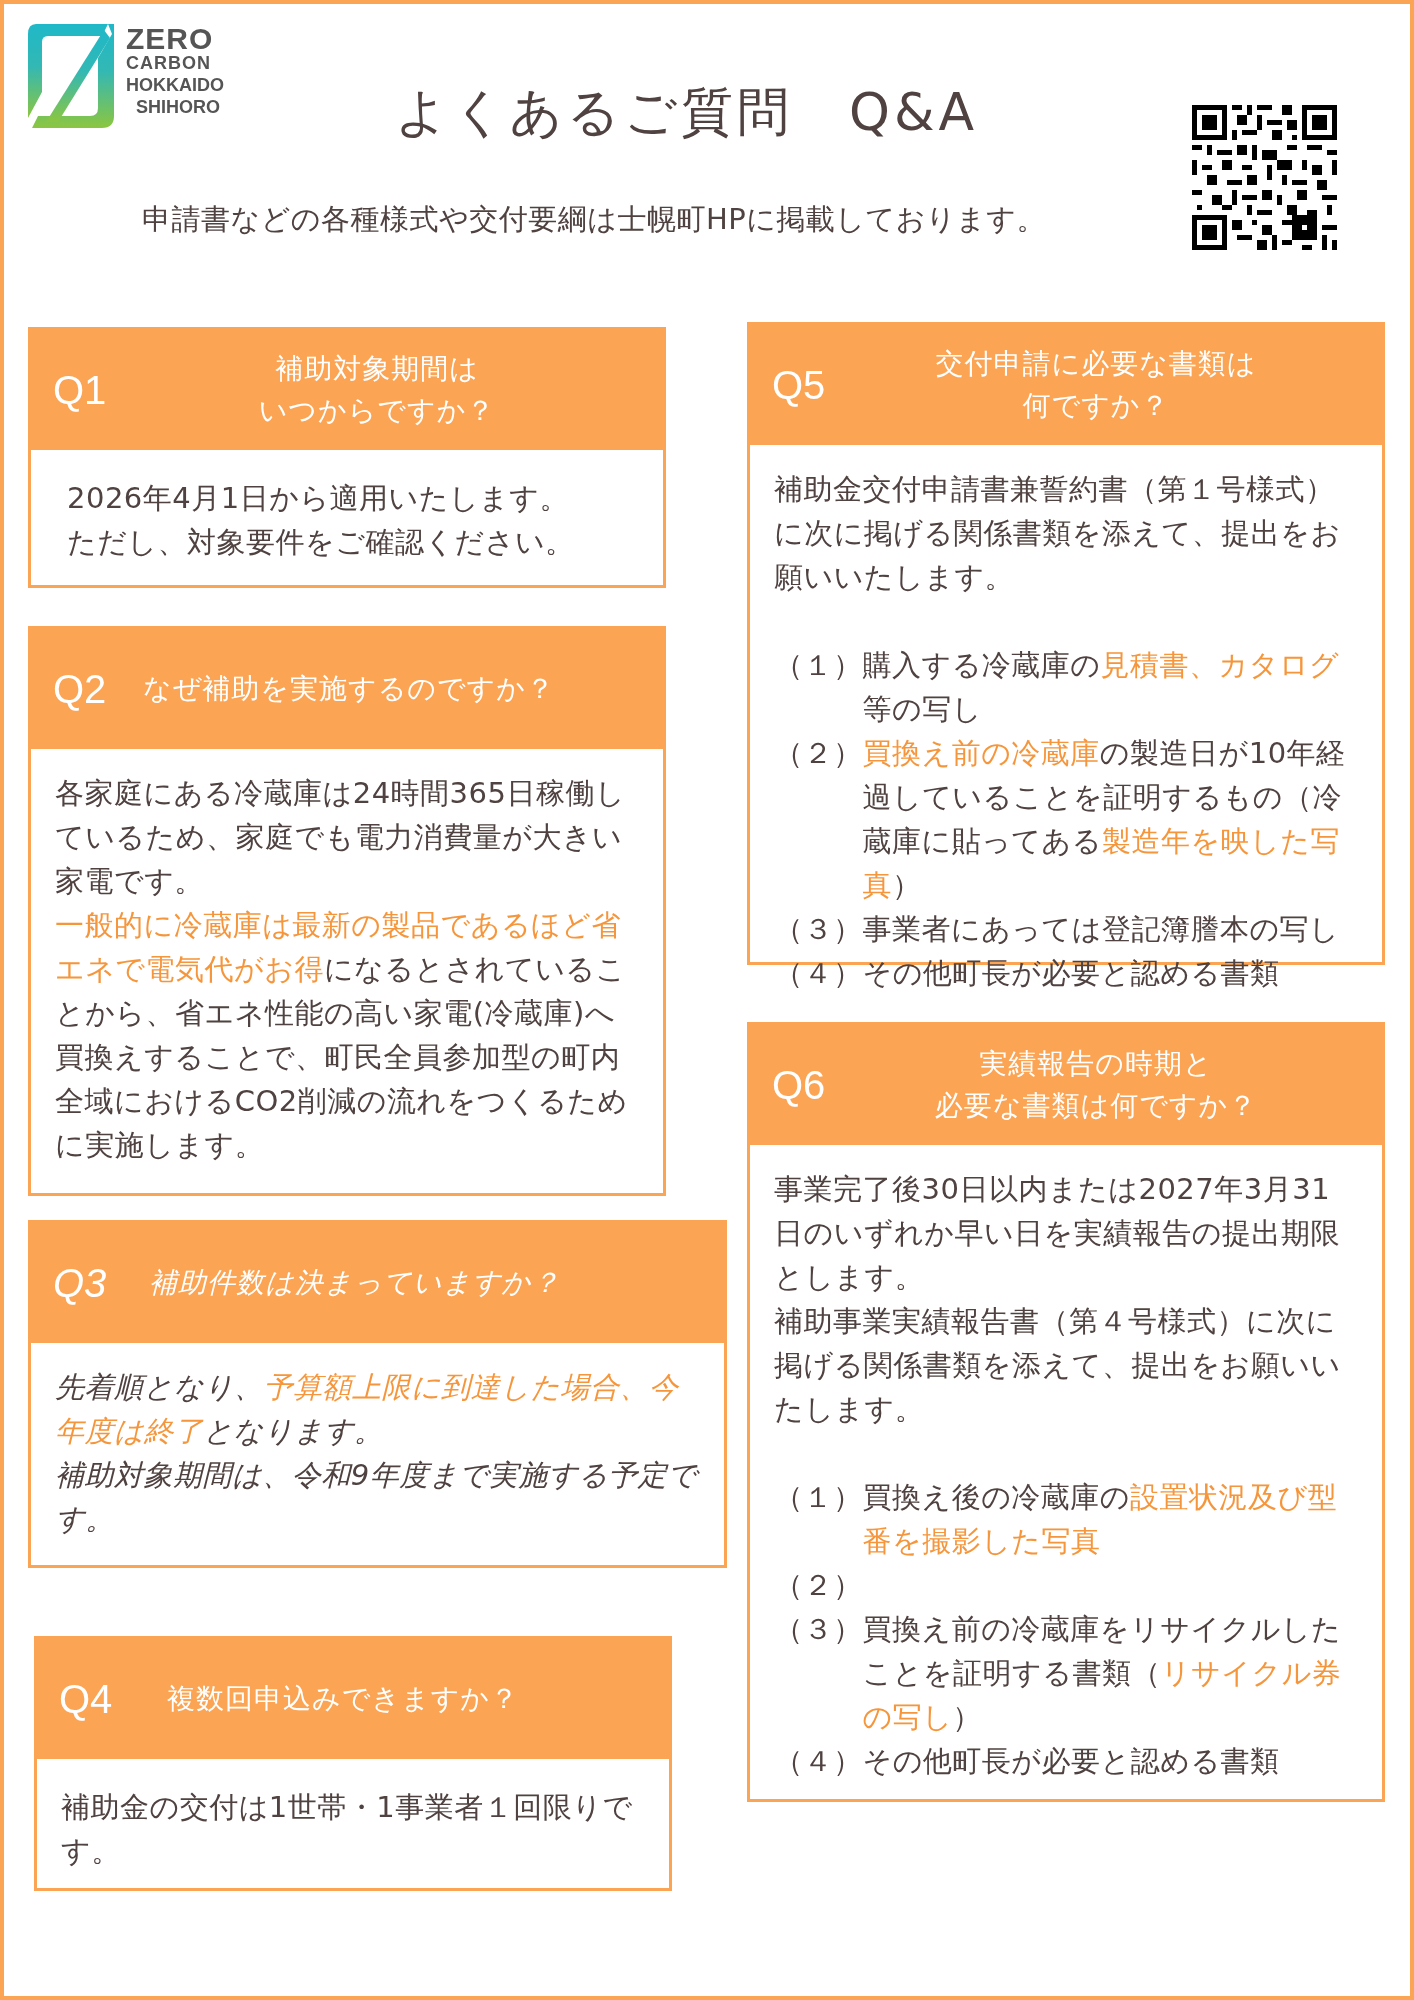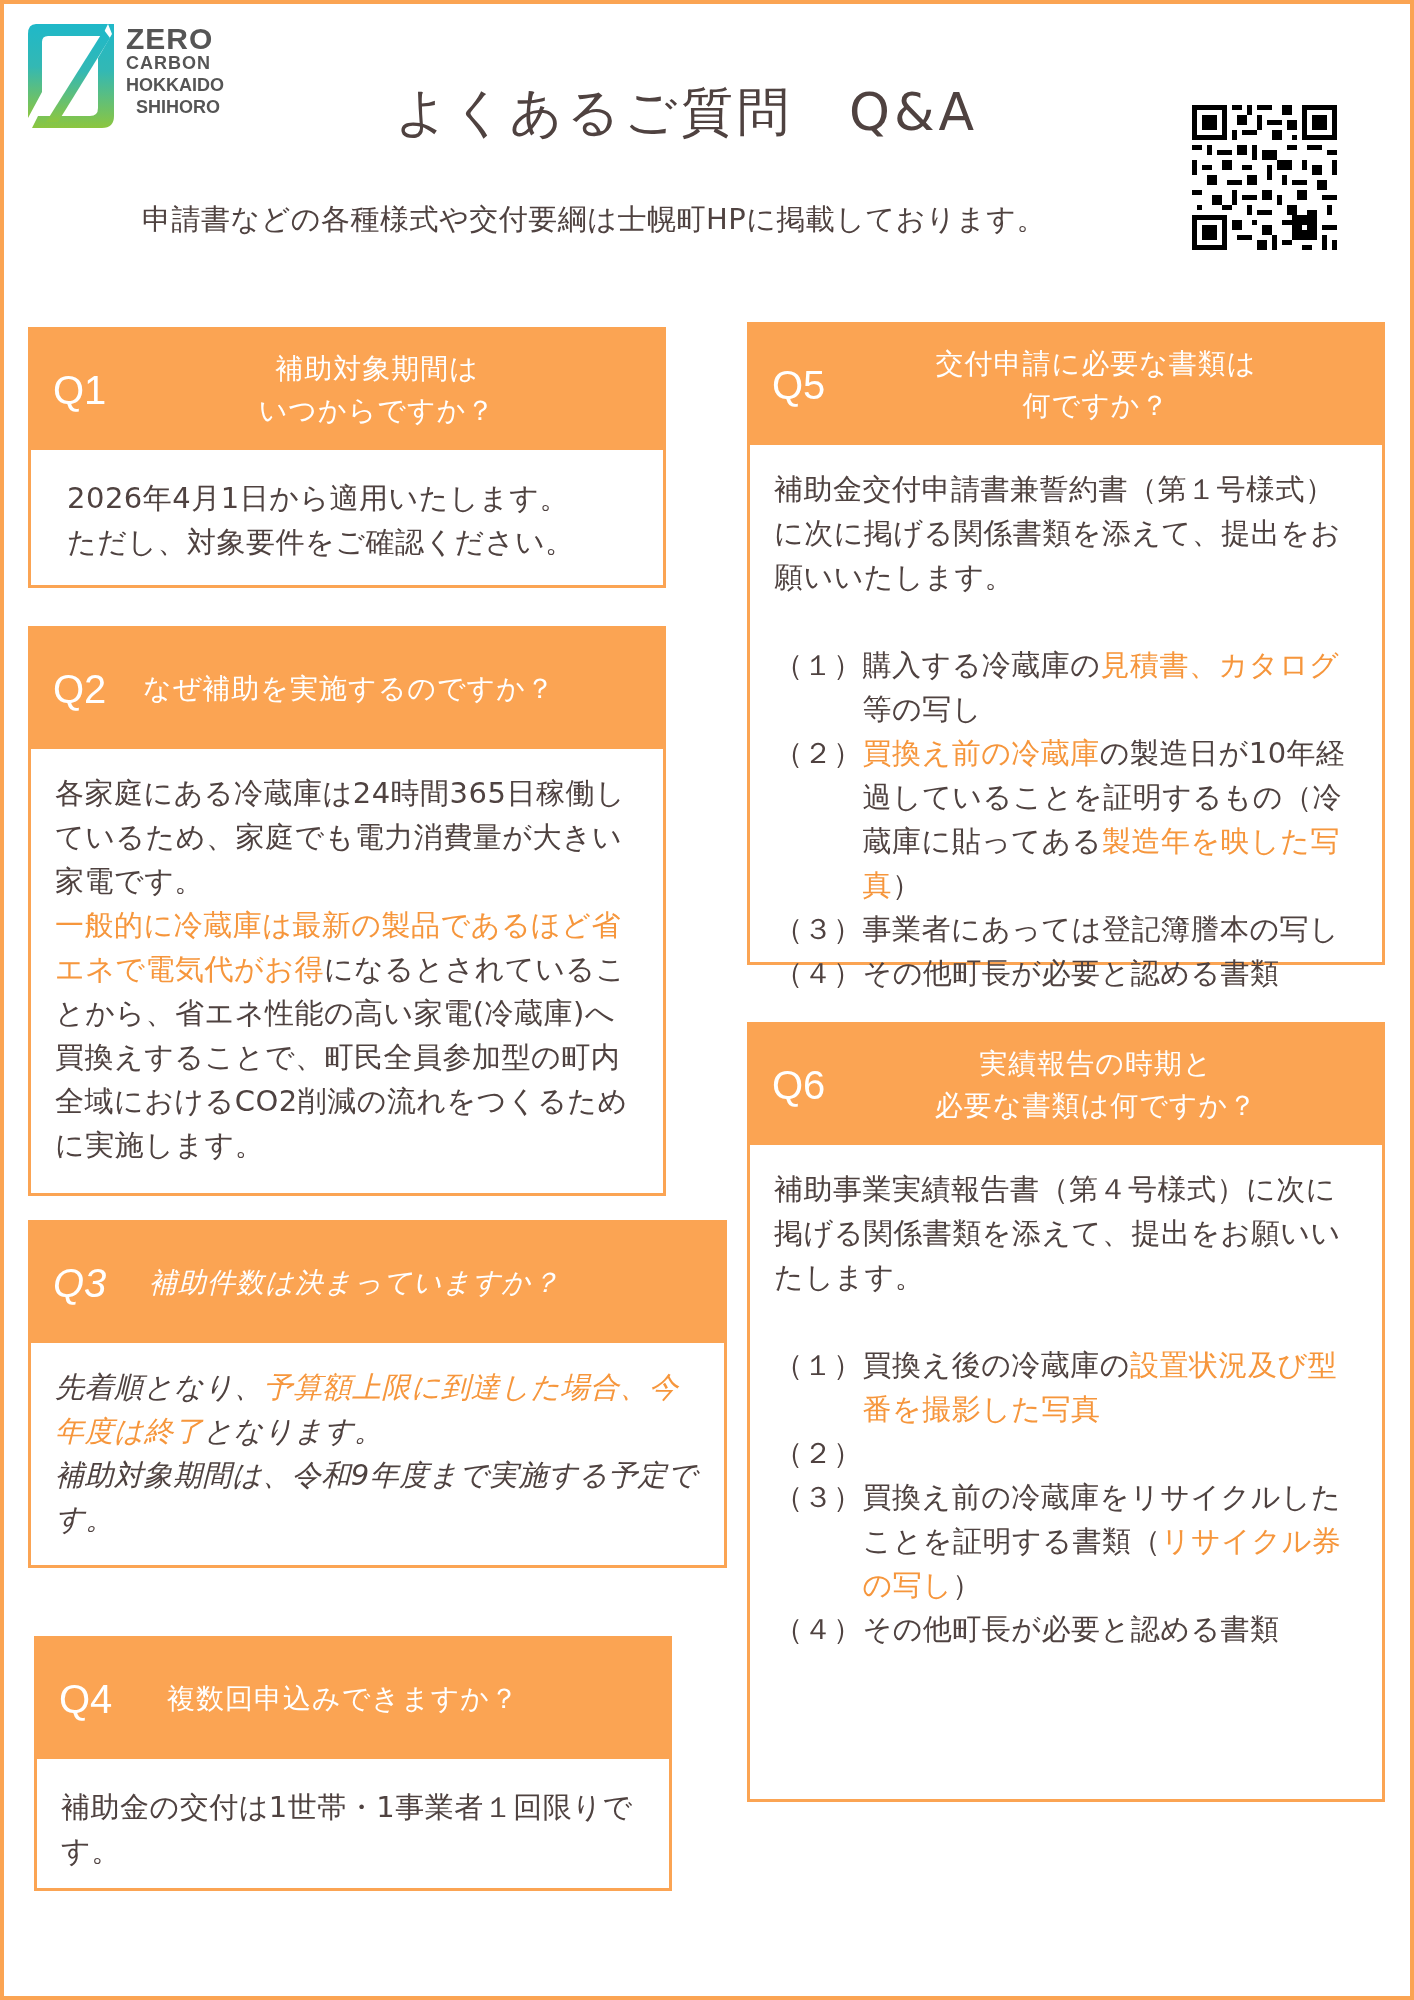--- a/index.html
+++ b/index.html
@@ -253,20 +253,21 @@
 
 <div class="card" style="left:747px; top:1022px; width:638px; height:780px;">
   <div class="card-head">
     <span class="q-num">Q6</span>
     <div class="q-text center">
       <div>実績報告の時期と</div>
       <div>必要な書類は何ですか？</div>
     </div>
   </div>
   <div class="card-body" style="padding-top:22px;">
+    <div>事業完了後30日以内または2027年3月31日のいずれか早い日を実績報告の提出期限とします。</div>
     <div>補助事業実績報告書（第４号様式）に次に掲げる関係書類を添えて、提出をお願いいたします。</div>
     <div class="gap"></div>
     <div class="list-item">
       <span class="num">（１）</span>
       <span class="txt"><span>買換え後の冷蔵庫の</span><span class="hl">設置状況及び型番を撮影した写真</span></span>
     </div>
     <div class="list-item">
       <span class="num">（２）</span>
     </div>
     <div class="list-item">

